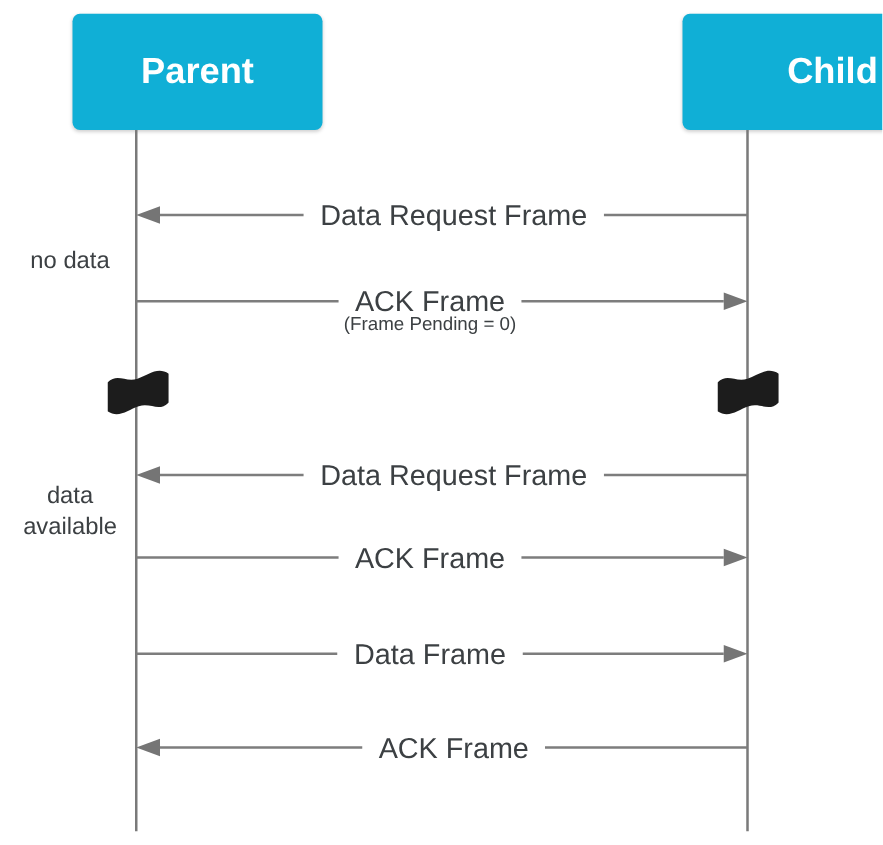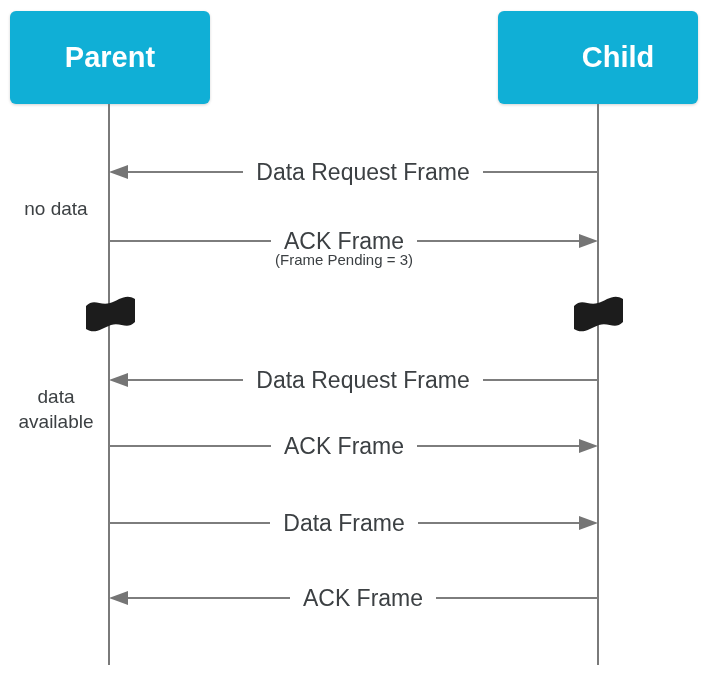--- a/index.html
+++ b/index.html
@@ -22,20 +22,21 @@
     height: 93px;
     background: var(--actor-bg, #10afd6);
     border-radius: 6px;
     display: flex;
     align-items: center;
     justify-content: center;
     color: #ffffff;
     font-size: 29px;
     font-weight: bold;
     box-shadow: 0 1px 3px rgba(0,0,0,0.18);
+    margin-left: 48px;
   }
   .actor.parent { left: 10px; }
   .actor.child  { left: 498px; }
 
   
   .lifeline {
     position: absolute;
     top: 104px;
     width: 2px;
     height: 561px;
@@ -139,21 +140,21 @@
     <div class="label-stack">
       <span class="msg-label">Data Request Frame</span>
     </div>
     <div class="seg" style="background: rgb(125, 125, 125);"></div>
   </div>
 
   <div class="msg m1">
     <div class="seg" style="background: rgb(125, 125, 125);"></div>
     <div class="label-stack">
       <span class="msg-label">ACK Frame</span>
-      <span class="msg-sub">(Frame Pending = 3)</span>
+      <span class="msg-sub">(Frame Pending = 0)</span>
     </div>
     <div class="seg" style="background: rgb(125, 125, 125);"></div>
     <span class="arrowhead right"></span>
   </div>
 
   <div class="flag parent">
     <svg viewBox="0 0 49 40" aria-hidden="true">
       <path d="M0 12 C 8 4 14 12 24 9 C 33 6 40 -1 49 5 L 49 28 C 41 36 35 28 25 31 C 16 34 9 41 0 35 Z" style="fill: rgb(28, 28, 28);"></path>
     </svg>
   </div>

